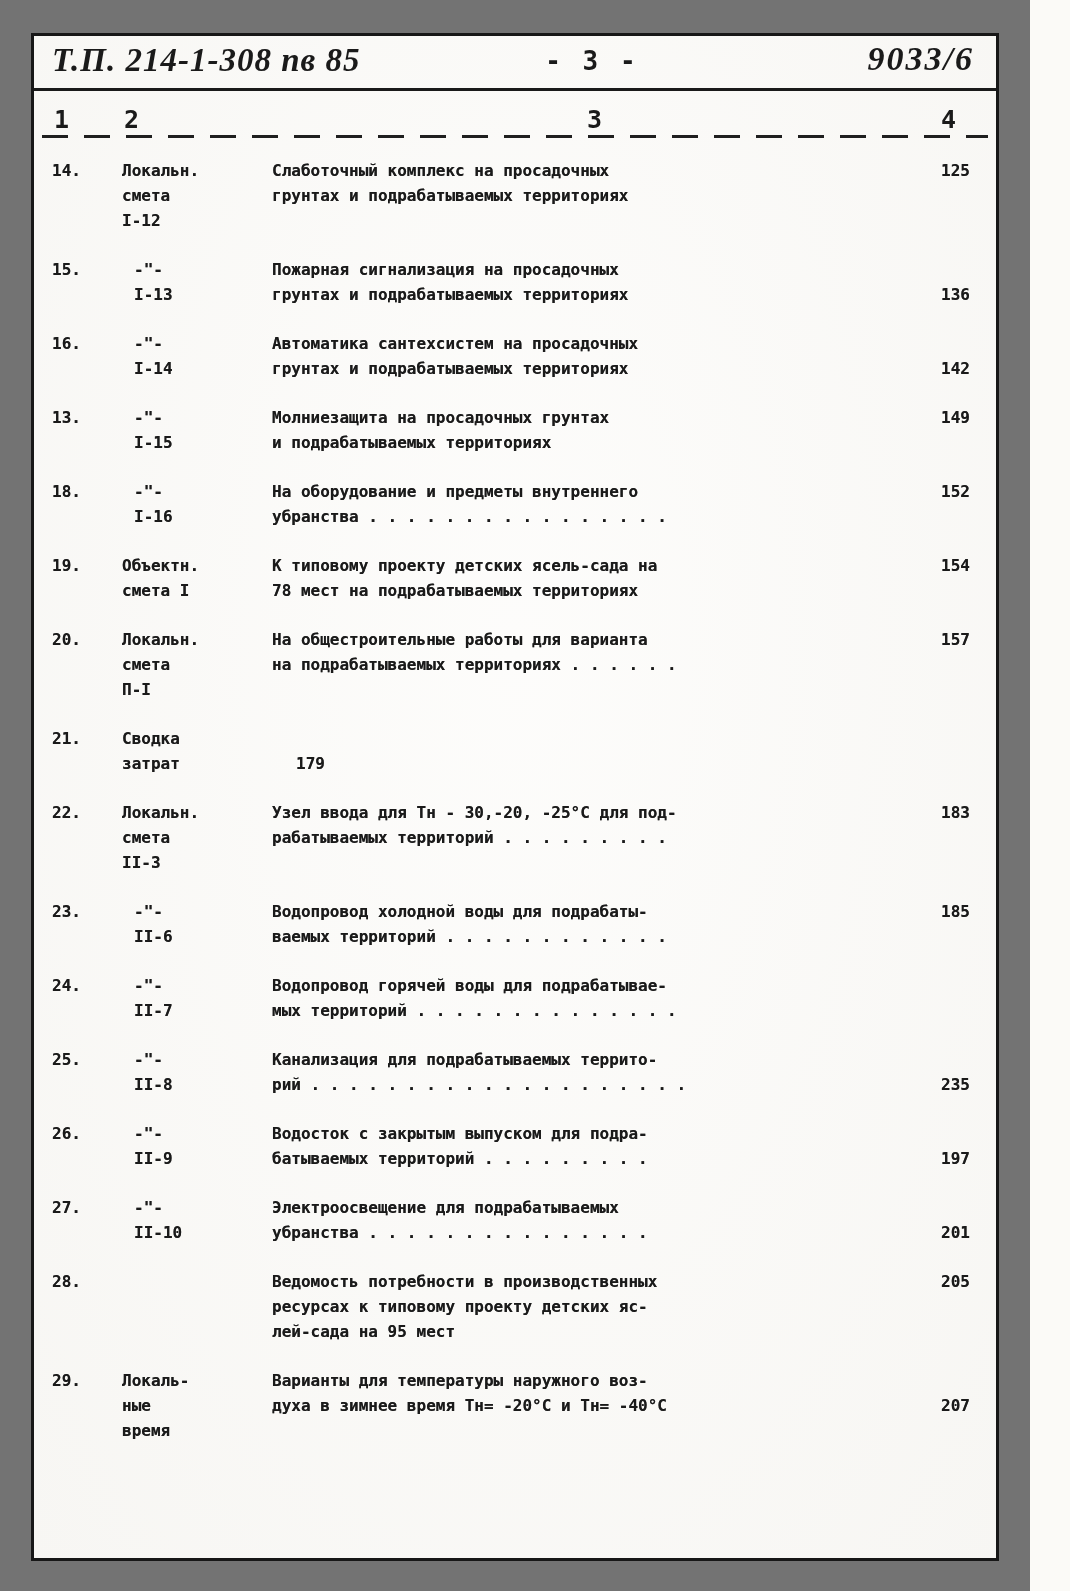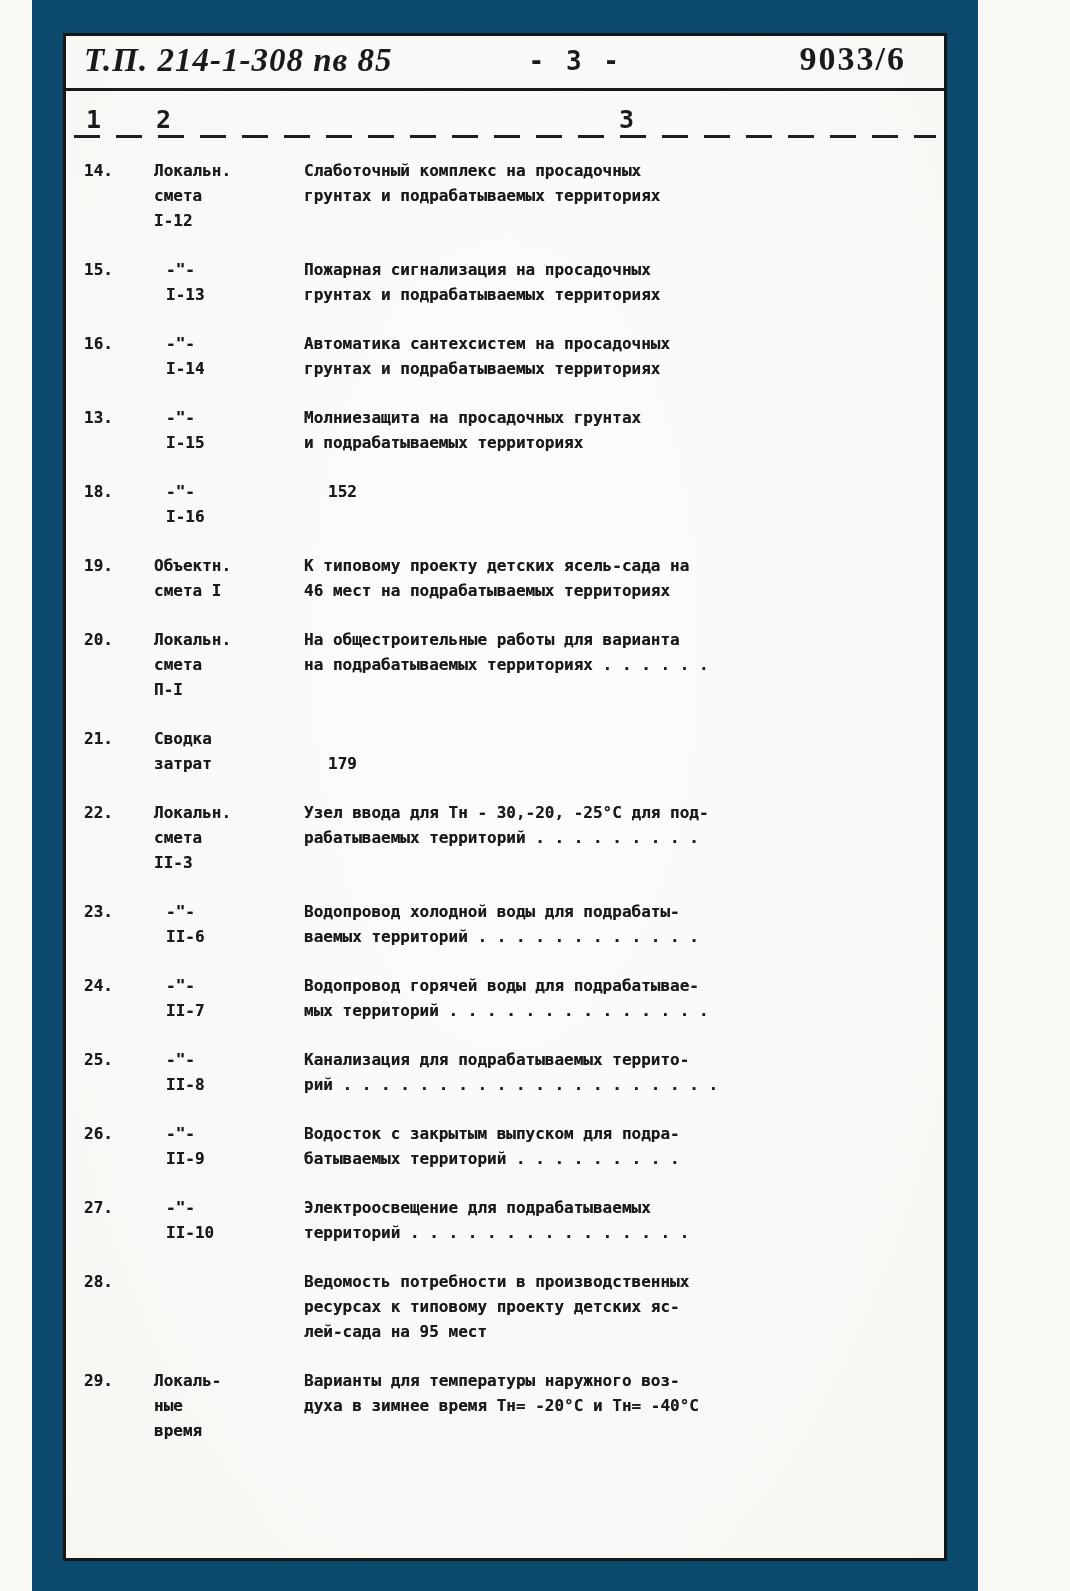--- a/index.html
+++ b/index.html
@@ -2,28 +2,27 @@
 <html lang="ru"><head>
 <meta charset="utf-8">
 <style>
   html, body {
     margin: 0;
     padding: 0;
     background: #fbfaf7;
   }
   .page {
     position: relative;
-    width: 946px;
+    width: 1030px;
     height: 1591px;
-    background: #0c4a6e;
+    background: #737373;
     overflow: hidden;
     color: #1a1a1a;
     font-family: "DejaVu Sans Mono", "Liberation Mono", monospace;
     font-weight: 700;
-    margin-left: 32px;
   }
   .frame {
     position: absolute;
     left: 31px;
     top: 33px;
     right: 31px;
     bottom: 30px;
     border: 3px solid #171717;
     overflow: hidden;
     background:
@@ -50,23 +49,24 @@
   .hdr-page {
     position: absolute;
     left: 58%;
     top: 10px;
     transform: translateX(-50%);
     font-size: 26px;
     letter-spacing: 3px;
   }
   .hdr-num {
     position: absolute;
-    right: 38px;
+    right: 22px;
     top: 4px;
     font-family: "Liberation Serif", serif;
+    font-style: italic;
     font-weight: 700;
     font-size: 34px;
     letter-spacing: 2px;
     white-space: nowrap;
   }
   
   .cols {
     position: relative;
     display: grid;
     grid-template-columns: 72px 150px 645px 1fr;
@@ -160,29 +160,31 @@
 I-15</span>
         <span class="c3">Молниезащита на просадочных грунтах
 и подрабатываемых территориях</span>
         <span class="c4">149</span>
       </div>
 
       <div class="row ditto">
         <span class="c1">18.</span>
         <span class="c2">-"-
 I-16</span>
+        <span class="c3">На оборудование и предметы внутреннего
+убранства . . . . . . . . . . . . . . . .</span>
         <span class="c4">152</span>
       </div>
 
       <div class="row">
         <span class="c1">19.</span>
         <span class="c2">Объектн.
 смета I</span>
         <span class="c3">К типовому проекту детских ясель-сада на
-46 мест на подрабатываемых территориях</span>
+78 мест на подрабатываемых территориях</span>
         <span class="c4">154</span>
       </div>
 
       <div class="row">
         <span class="c1">20.</span>
         <span class="c2">Локальн.
 смета
 П-I</span>
         <span class="c3">На общестроительные работы для варианта
 на подрабатываемых территориях . . . . . .</span>
@@ -240,21 +242,21 @@
         <span class="c3">Водосток с закрытым выпуском для подра-
 батываемых территорий . . . . . . . . .</span>
         <span class="c4">197</span>
       </div>
 
       <div class="row ditto pg2">
         <span class="c1">27.</span>
         <span class="c2">-"-
 II-10</span>
         <span class="c3">Электроосвещение для подрабатываемых
-территорий . . . . . . . . . . . . . . .</span>
+убранства . . . . . . . . . . . . . . .</span>
         <span class="c4">201</span>
       </div>
 
       <div class="row">
         <span class="c1">28.</span>
         <span class="c2"></span>
         <span class="c3">Ведомость потребности в производственных
 ресурсах к типовому проекту детских яс-
 лей-сада на 95 мест</span>
         <span class="c4">205</span>

